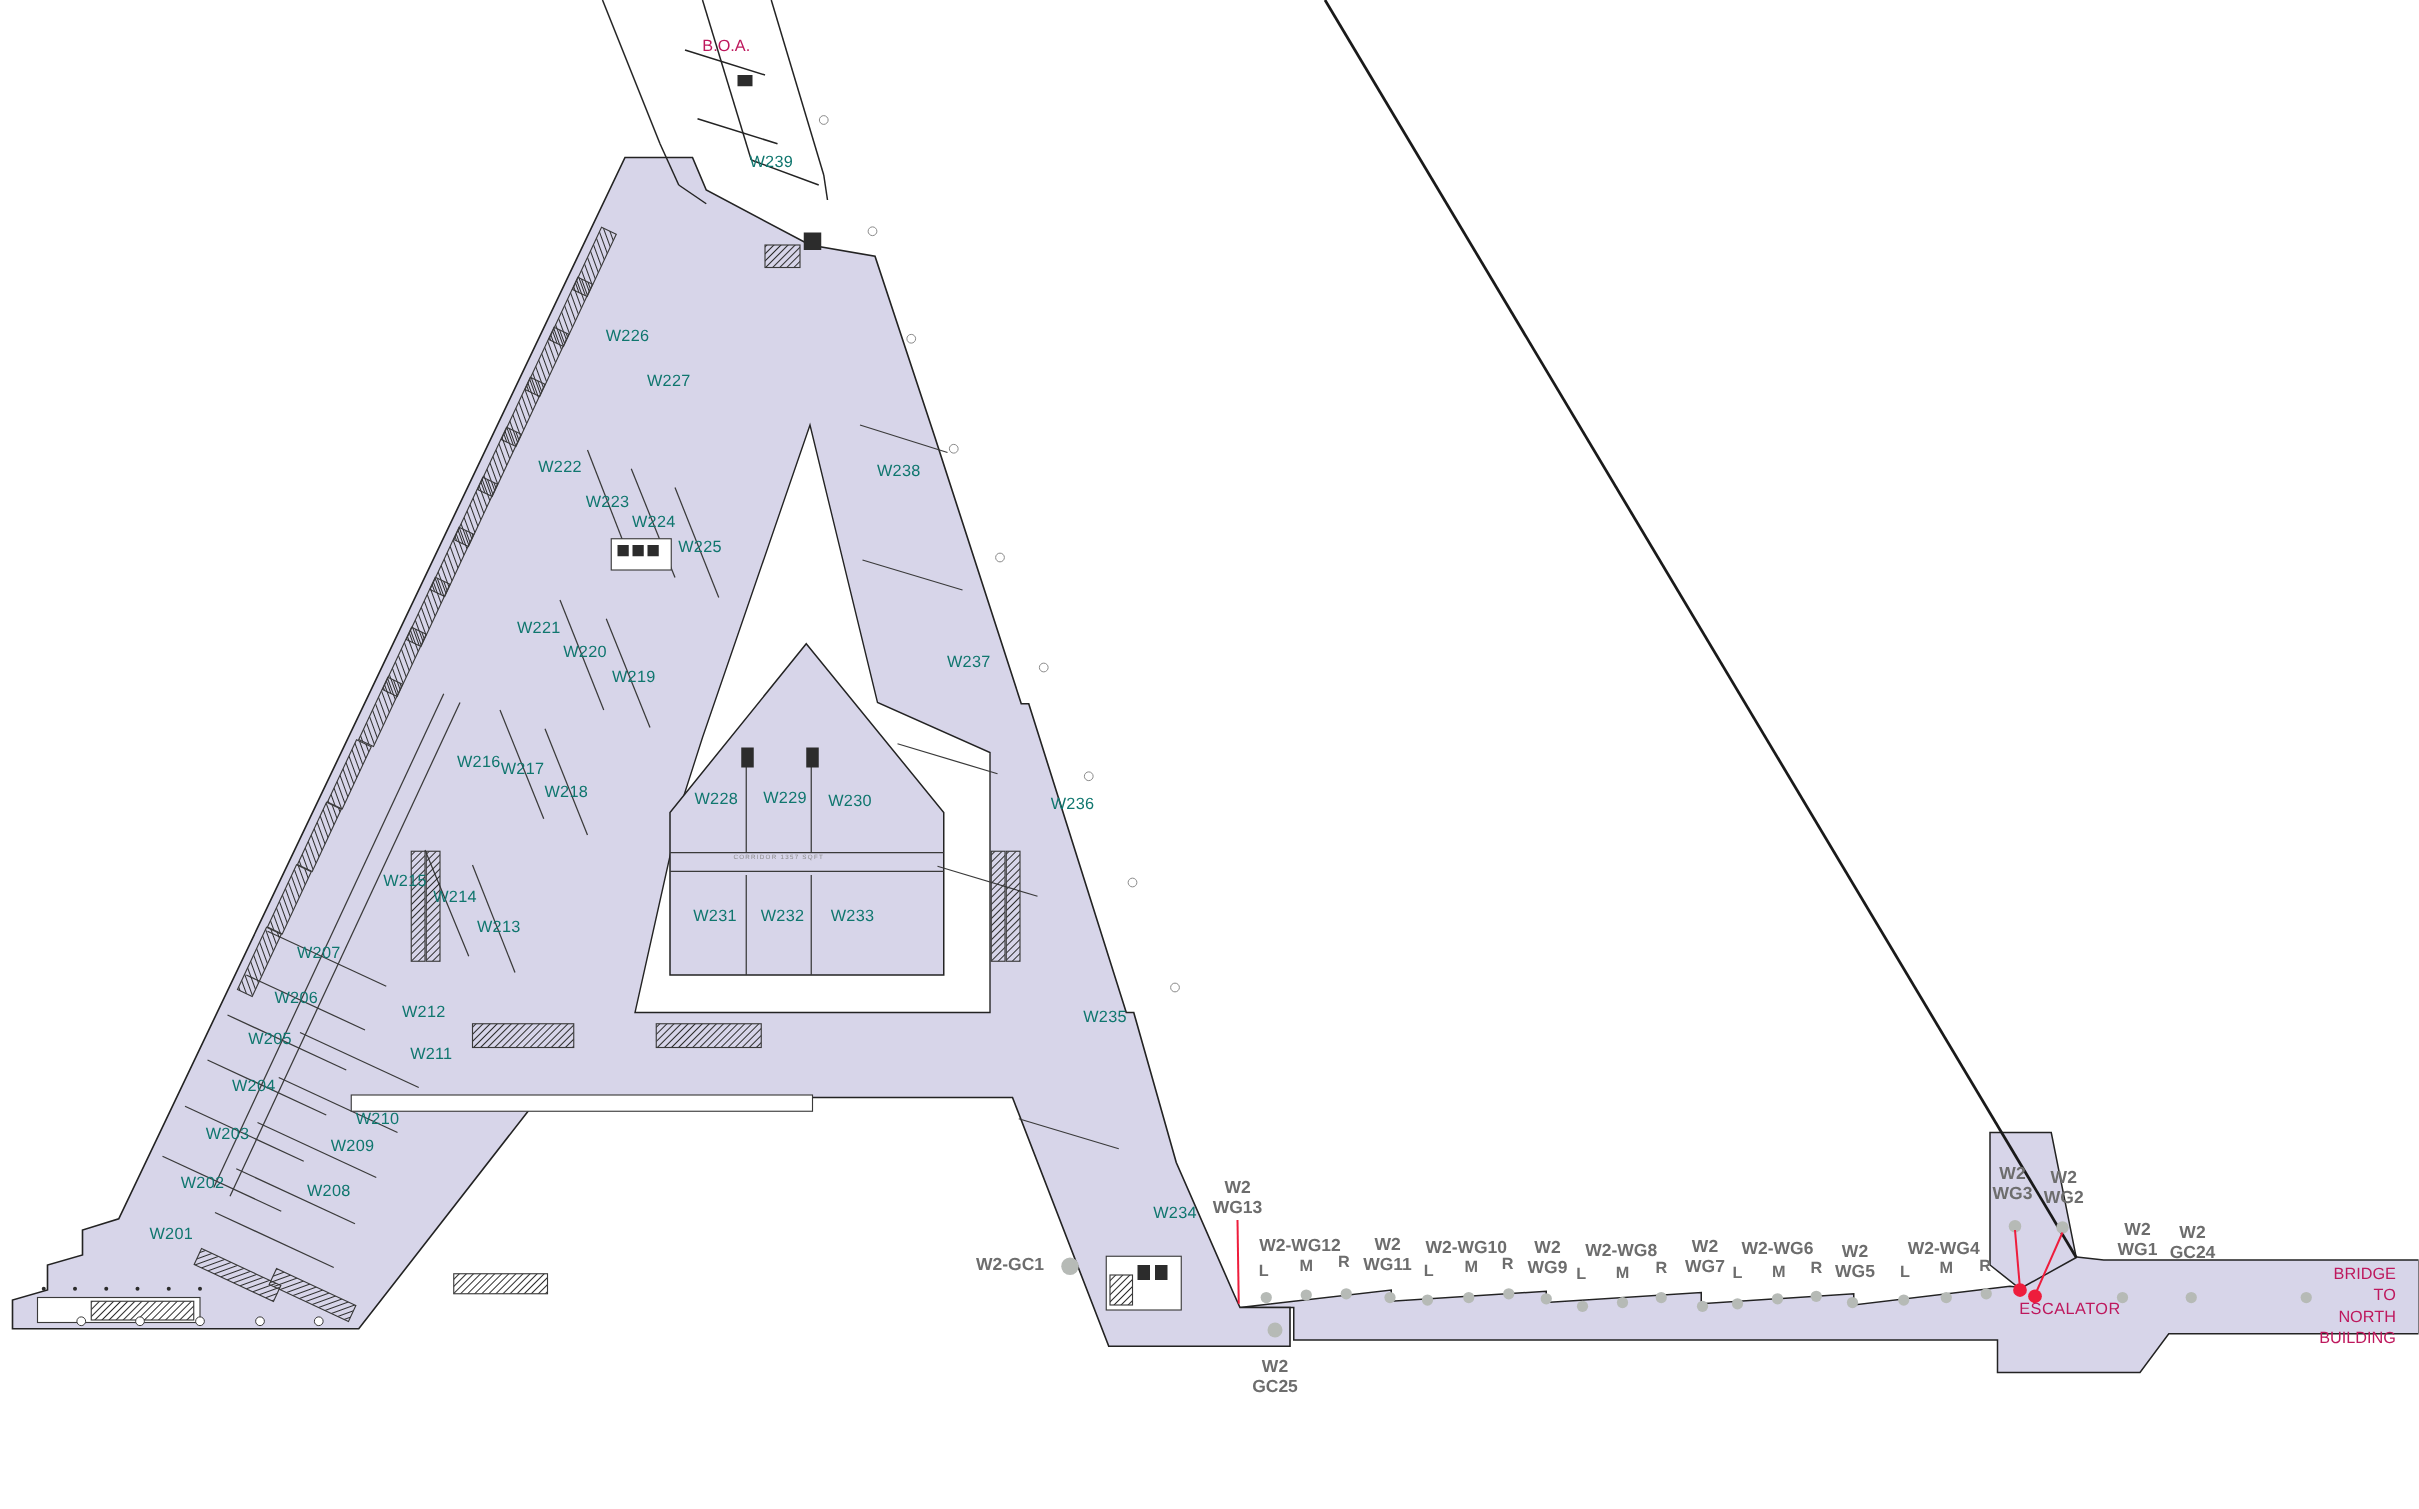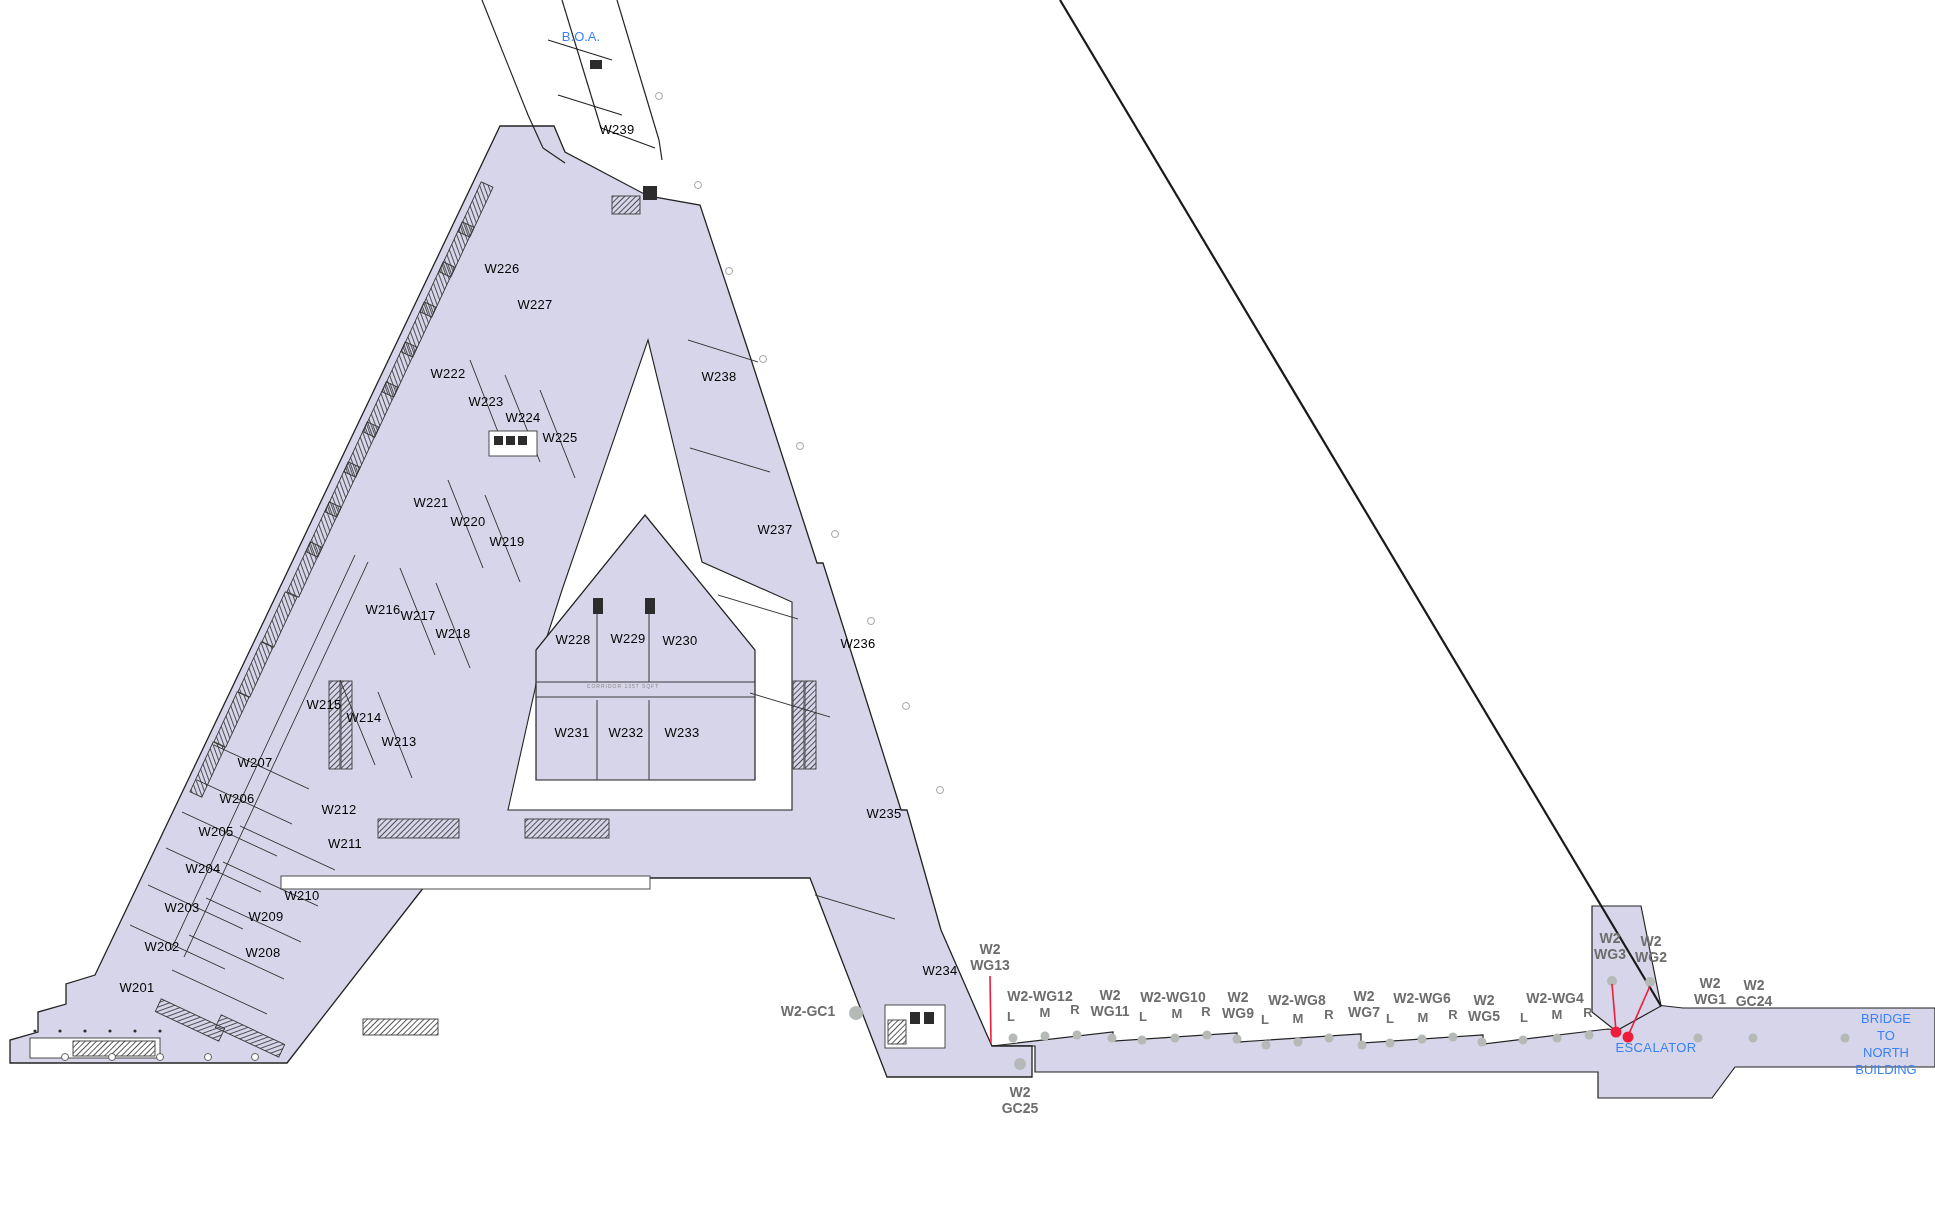--- a/index.html
+++ b/index.html
@@ -1,23 +1,23 @@
 <!DOCTYPE html>
 <html><head>
 <meta charset="utf-8">
 <style>
   html,body{margin:0;padding:0;background:#ffffff;}
   .stage{position:relative;width:1935px;height:1207px;background:#ffffff;overflow:hidden;
          font-family:"Liberation Sans",sans-serif;}
   svg{position:absolute;left:0;top:0;}
   .lbl{position:absolute;transform:translate(-50%,-50%);text-align:center;white-space:pre-line;pointer-events:none;}
-  .room{font-size:13px;color:#000000;letter-spacing:.2px;}
+  .room{font-size:13px;color:#0f766e;letter-spacing:.2px;}
   .wg{font-size:14px;font-weight:bold;color:#6d6d6d;line-height:1.12;}
   .lmr{font-size:13px;font-weight:bold;color:#6d6d6d;}
-  .blk{font-size:13px;color:#3b82f6;line-height:1.3;}
+  .blk{font-size:13px;color:#be185d;line-height:1.3;text-align:right;}
   .tiny{font-size:5px;color:#8a8a8a;letter-spacing:1px;}
 </style>
 </head>
 <body>
 
 <div class="stage">
   <svg id="plan-svg" width="1935" height="1207" viewBox="0 0 1935 1207">
       <defs>
         <pattern id="h1" width="4" height="4" patternUnits="userSpaceOnUse" patternTransform="rotate(45)">
           <line x1="0" y1="0" x2="0" y2="4" stroke="#2c2c2c" stroke-width="1.6"></line>
@@ -171,21 +171,21 @@
 
   <div id="room-labels">
       <div class="lbl room" style="left: 137px; top: 987px;">W201</div>
       <div class="lbl room" style="left: 162px; top: 946px;">W202</div>
       <div class="lbl room" style="left: 182px; top: 907px;">W203</div>
       <div class="lbl room" style="left: 203px; top: 868px;">W204</div>
       <div class="lbl room" style="left: 216px; top: 831px;">W205</div>
       <div class="lbl room" style="left: 237px; top: 798px;">W206</div>
       <div class="lbl room" style="left: 255px; top: 762px;">W207</div>
       <div class="lbl room" style="left: 263px; top: 952px;">W208</div>
-      <div class="lbl room" style="left: 266px; top: 916px;">W209</div>
+      <div class="lbl room" style="left: 282px; top: 916px;">W209</div>
       <div class="lbl room" style="left: 302px; top: 879px; margin-top: 16px;">W210</div>
       <div class="lbl room" style="left: 320px; top: 843px; margin-left: 25px;">W211</div>
       <div class="lbl room" style="left: 339px; top: 809px;">W212</div>
       <div class="lbl room" style="left: 399px; top: 741px;">W213</div>
       <div class="lbl room" style="left: 364px; top: 717px;">W214</div>
       <div class="lbl room" style="left: 324px; top: 704px;">W215</div>
       <div class="lbl room" style="left: 383px; top: 593px; margin-top: 16px;">W216</div>
       <div class="lbl room" style="left: 418px; top: 615px;">W217</div>
       <div class="lbl room" style="left: 453px; top: 633px;">W218</div>
       <div class="lbl room" style="left: 507px; top: 541px;">W219</div>

